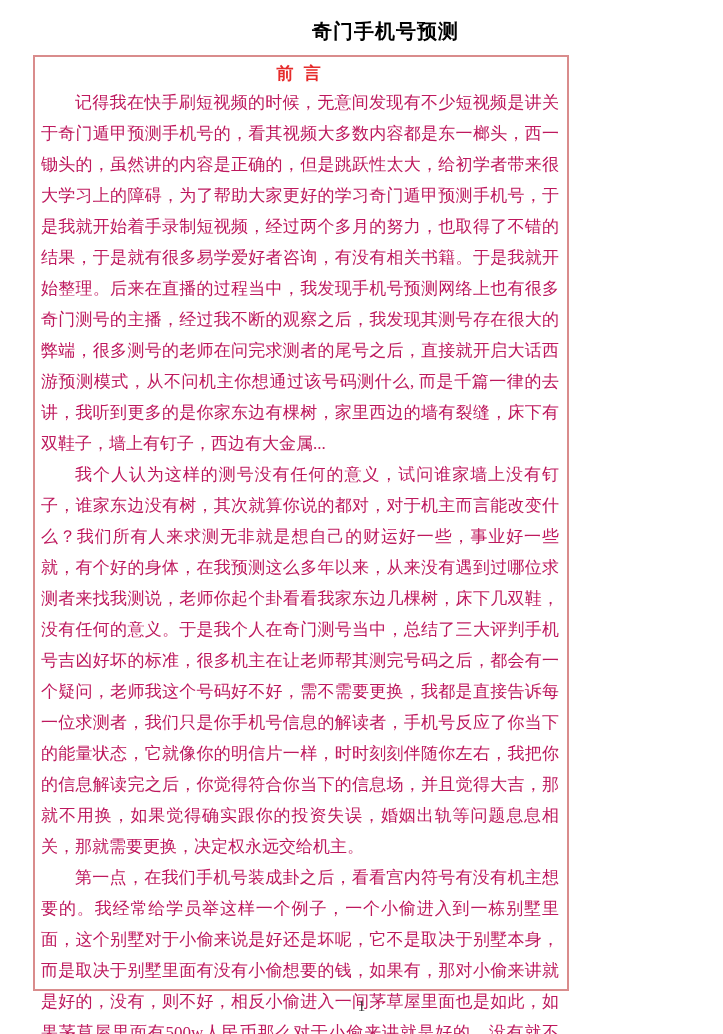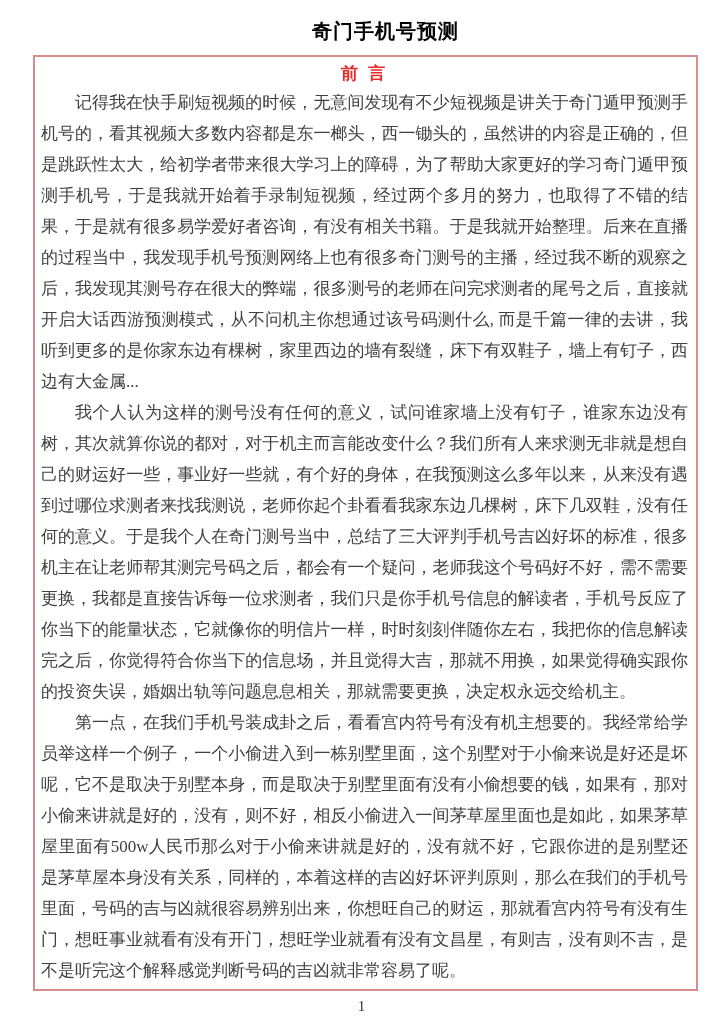--- a/index.html
+++ b/index.html
@@ -21,41 +21,41 @@
     font-size: 20px;
     font-weight: bold;
     color: #000000;
     letter-spacing: 1px;
     padding-left: 48px;
   }
   .preface-box {
     position: absolute;
     left: 33px;
     top: 55px;
-    width: 665px;
+    width: 536px;
     height: 936px;
     border: 2px solid #d98c8c;
     padding: 4px 8px 0 6px;
     background: #ffffff;
   }
   .preface-heading {
     text-align: center;
     color: #e62b2b;
     font-weight: bold;
     font-size: 17px;
     line-height: 26px;
     letter-spacing: 3px;
   }
   .preface-body p {
     font-size: 17px;
     line-height: 31px;
     text-align: justify;
     text-justify: inter-ideograph;
     text-indent: 2em;
-    color: #404040;
+    color: #be185d;
     word-break: break-all;
   }
   .page-number {
     position: absolute;
     top: 998px;
     left: 0;
     width: 100%;
     text-align: center;
     font-size: 15px;
     color: #333333;

